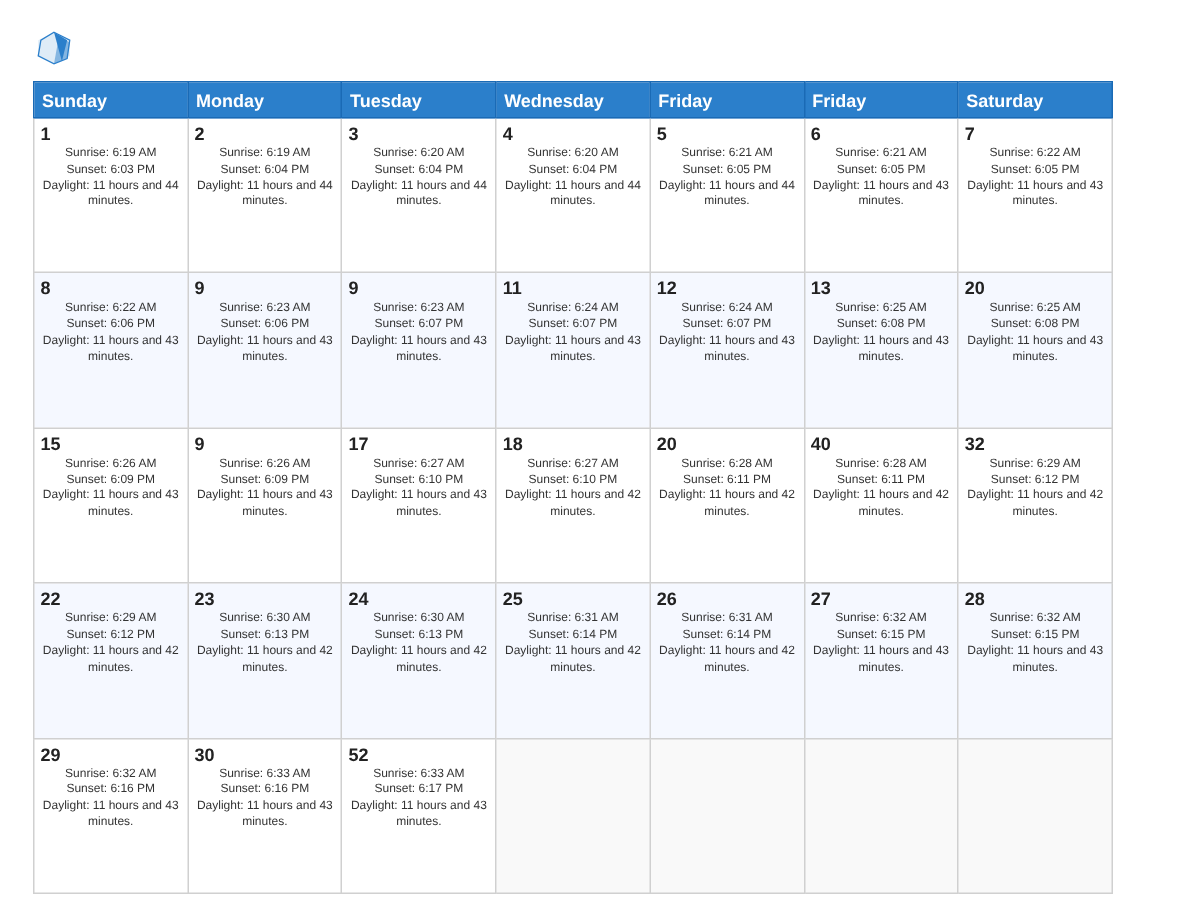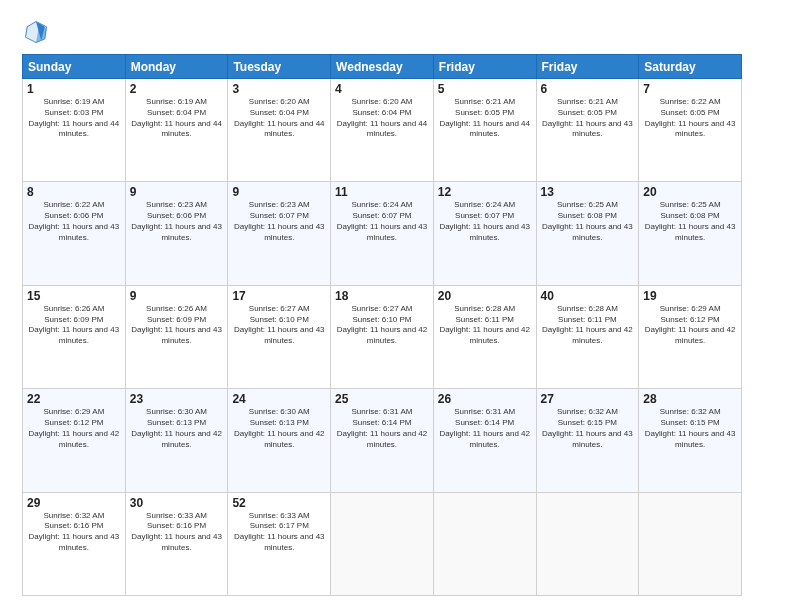--- a/index.html
+++ b/index.html
@@ -298,21 +298,21 @@
         </td>
           <td>
           <span class="day-num">40</span>
           <div class="day-info">
             Sunrise: 6:28 AM<br>
             Sunset: 6:11 PM<br>
             Daylight: 11 hours and 42 minutes.
           </div>
         </td>
           <td>
-          <span class="day-num">19</span>
+          <span class="day-num">32</span>
           <div class="day-info">
             Sunrise: 6:29 AM<br>
             Sunset: 6:12 PM<br>
             Daylight: 11 hours and 42 minutes.
           </div>
         </td>
         </tr>
         <tr>
           <td>
           <span class="day-num">22</span>

